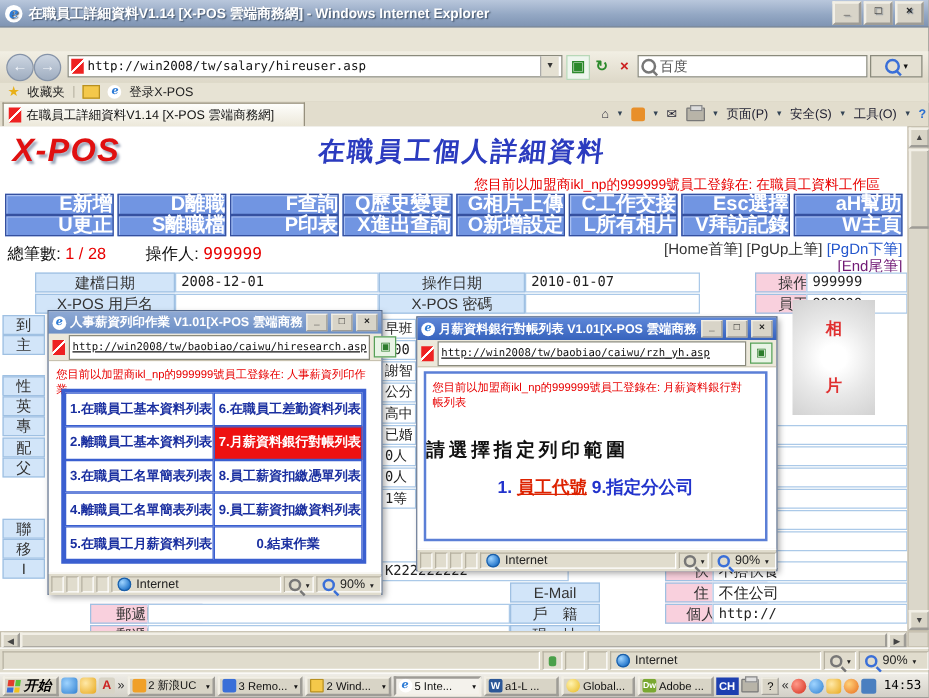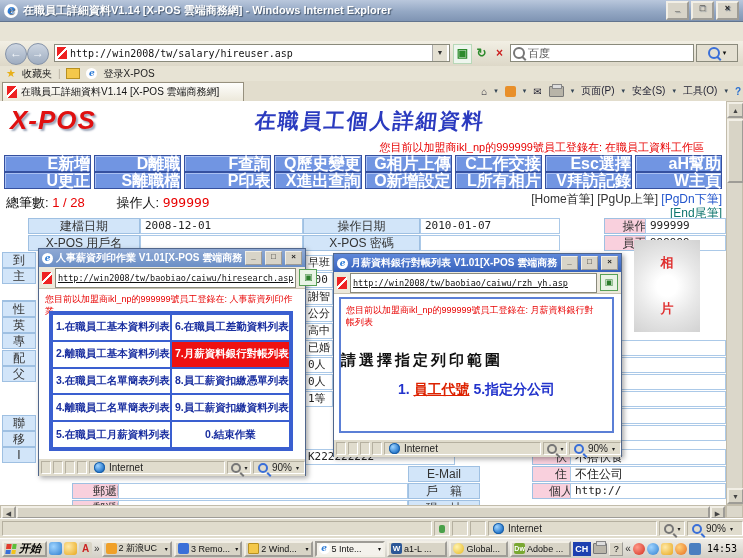--- a/index.html
+++ b/index.html
@@ -222,21 +222,21 @@
     <div class="a" style="left:6px;top:93px;font-size:13px;color:#111;">
       <span>總筆數:</span>
       <span style="color:#e80000;">1 / 28</span>
       <span style="margin-left:28px;">操作人:</span>
       <span style="color:#e80000;" class="mono">999999</span>
     </div>
     <div class="a" style="left:470px;top:91px;width:252px;text-align:right;font-size:12px;line-height:14px;">
       <span style="color:#333;">[Home首筆]</span>
       <span style="color:#333;">[PgUp上筆]</span>
       <span style="color:#2255cc;">[PgDn下筆]</span>
-      <span style="color:#0f766e;padding-left:48px;">[End尾筆]</span>
+      <span style="color:#701a75;padding-left:48px;">[End尾筆]</span>
     </div>
 
     <div class="a lb" style="left:28px;top:117px;width:112px;height:16px;">建檔日期</div>
     <div class="a v" style="left:140px;top:117px;width:163px;height:16px;">2008-12-01</div>
     <div class="a lb" style="left:303px;top:117px;width:117px;height:16px;">操作日期</div>
     <div class="a v" style="left:420px;top:117px;width:140px;height:16px;">2010-01-07</div>
     <div class="a lp" style="left:560px;top:117px;width:85px;height:16px;">操作人員</div>
     <div class="a v" style="left:645px;top:117px;width:81px;height:16px;">999999</div>
 
     <div class="a lb" style="left:28px;top:134px;width:112px;height:16px;">X-POS 用戶名</div>
@@ -366,21 +366,21 @@
         </div>
         <span class="greenbtn">▣</span>
       </div>
       <div class="pb" style="height:145px;">
         <div class="pbox" style="left:5px;top:3px;width:271px;height:132px;">
           <div class="a pnotice" style="left:5px;top:5px;width:255px;">您目前以加盟商ikl_np的999999號員工登錄在: 月薪資料銀行對帳列表</div>
           <div class="a prompt" style="left:0;top:52px;width:271px;">請選擇指定列印範圍</div>
           <div class="a opts" style="left:0;top:82px;width:271px;">
             <span>1.</span>
             <span class="opt-red">員工代號</span>
-            <span>5.指定分公司</span>
+            <span>9.指定分公司</span>
           </div>
         </div>
       </div>
       <div class="statusbar" style="height:18px;">
         <span class="seg" style="width:10px;"></span>
           <span class="seg" style="width:10px;"></span>
         <span class="seg" style="width:10px;"></span>
           <span class="seg" style="width:10px;"></span>
         <span class="seg" style="flex:1;">
           <span class="globe"></span>

